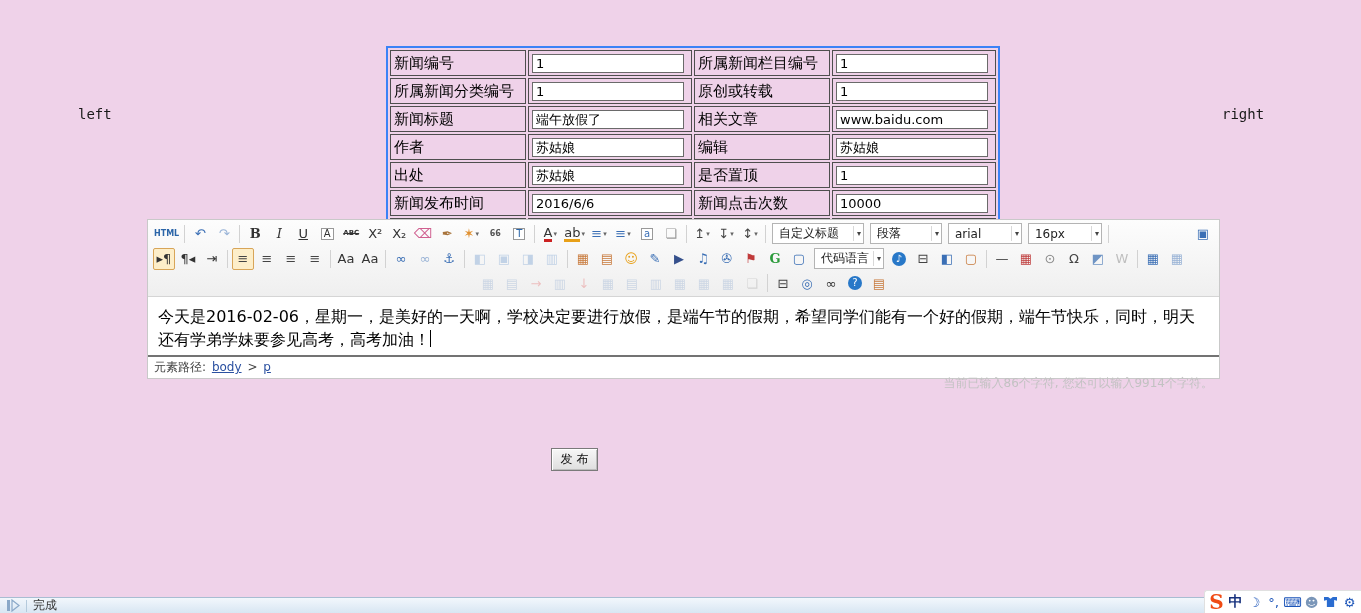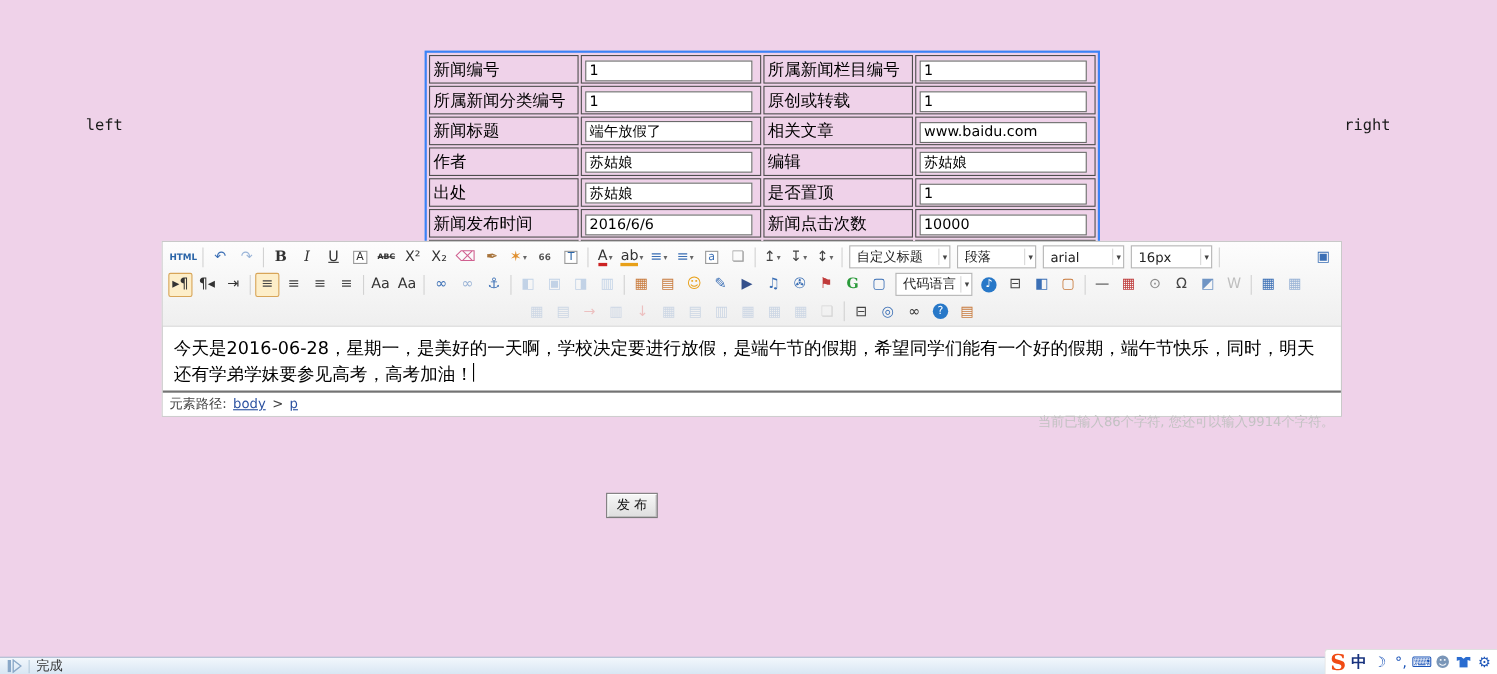--- a/index.html
+++ b/index.html
@@ -404,21 +404,21 @@
         </span>
         <span class="tbtn round">
           <span class="g">?</span>
         </span>
         <span class="tbtn">
           <span class="g" style="color: rgb(200, 122, 60);">▤</span>
         </span>
       </div>
   </div>
   <div class="content">
-    <span>今天是2016-06-28，星期一，是美好的一天啊，学校决定要进行放假，是端午节的假期，希望同学们能有一个好的假期，端午节快乐，同时，明天还有学弟学妹要参见高考，高考加油！</span><span class="tcaret"></span>
+    <span>今天是2016-02-06，星期一，是美好的一天啊，学校决定要进行放假，是端午节的假期，希望同学们能有一个好的假期，端午节快乐，同时，明天还有学弟学妹要参见高考，高考加油！</span><span class="tcaret"></span>
   </div>
   <div class="ed-status">
     <div class="path">
       <span>元素路径:</span>
       <a>body</a>
       <span>&gt;</span>
       <a>p</a>
     </div>
     <div class="count">当前已输入86个字符, 您还可以输入9914个字符。</div>
   </div>

